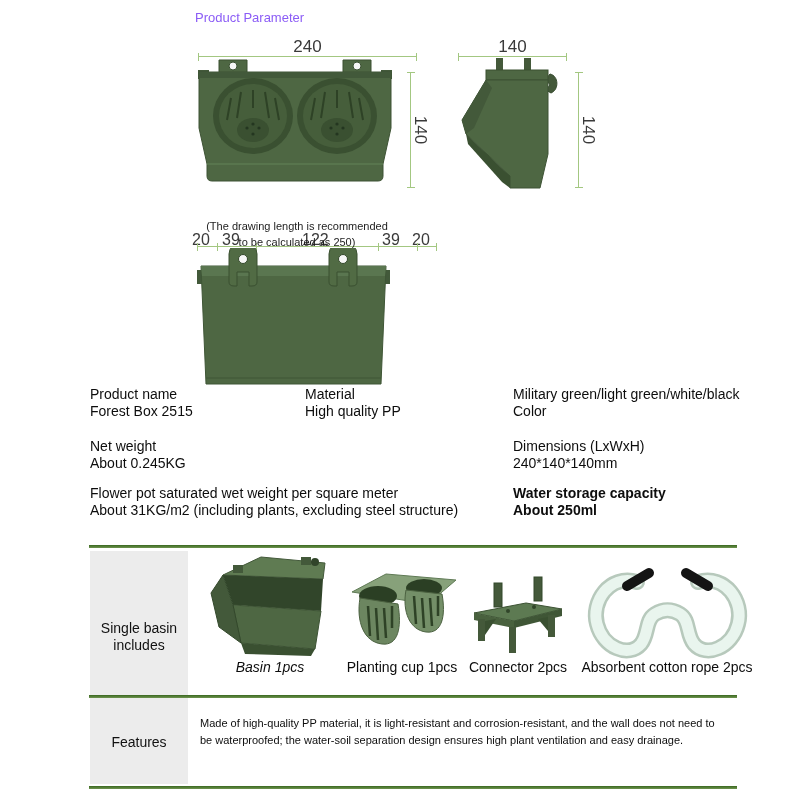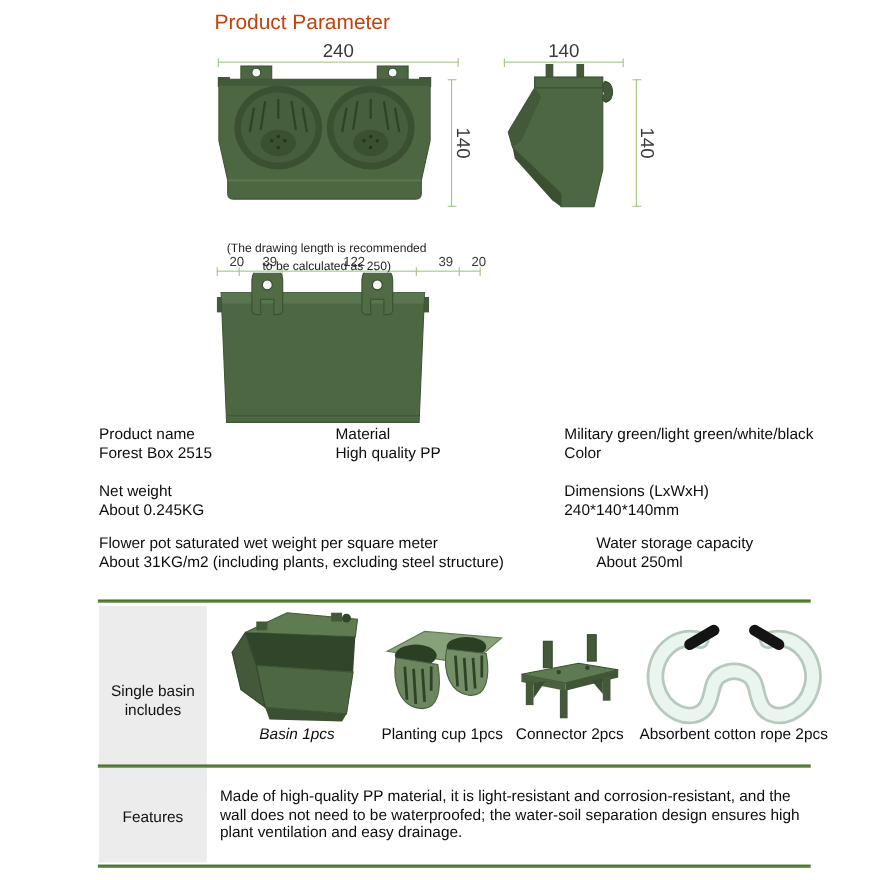--- a/index.html
+++ b/index.html
@@ -1,32 +1,32 @@
 <!DOCTYPE html>
 <html><head>
 <meta charset="utf-8">
 <style>
   * { margin:0; padding:0; box-sizing:border-box; }
   html,body { background:#ffffff; }
   .page {
     position:relative; width:800px; height:800px; background:#ffffff;
     font-family:"Liberation Sans", sans-serif; color:#0d0d0d; overflow:hidden;
   }
-  .page-title { position:absolute; left:195px; top:10px; font-size:19px; color:#c2410c; }
+  .page-title { position:absolute; left:195px; top:10px; font-size:13px; color:#8b5cf6; }
 
   
   .dim-h { position:absolute; height:0; border-top:1px solid #a3c781; }
   .dim-h::before,.dim-h::after { content:""; position:absolute; top:-4px; width:1px; height:8px; background:#a3c781; }
   .dim-h::before { left:0; } .dim-h::after { right:0; }
   .dim-v { position:absolute; width:0; border-left:1px solid #a3c781; }
   .dim-v::before,.dim-v::after { content:""; position:absolute; left:-4px; width:8px; height:1px; background:#a3c781; }
   .dim-v::before { top:0; } .dim-v::after { bottom:0; }
   .dim-tick { position:absolute; top:-4px; width:1px; height:8px; background:#a3c781; }
   .dim-label { position:absolute; font-size:17px; color:#3a3a3a; text-align:center; }
-  .dim-label-sm { position:absolute; font-size:12px; color:#3a3a3a; text-align:right; width:30px; }
+  .dim-label-sm { position:absolute; font-size:16px; color:#3a3a3a; text-align:left; width:30px; }
   .dim-label-rot { width:40px; height:20px; transform:rotate(90deg); transform-origin:center; }
 
   .note-block { position:absolute; left:163px; top:218px; width:268px; text-align:center;
     font-size:11px; line-height:16px; color:#1d1d1d; }
 
   .drawing { position:absolute; }
 
   
   .spec { position:absolute; font-size:14px; line-height:16.5px; color:#0d0d0d; }
 
@@ -34,21 +34,21 @@
   .hr-green { position:absolute; left:89px; width:648px; height:3px;
     background:linear-gradient(#39671f,#6f9450); }
   .label-box { position:absolute; left:90px; width:98px; background:#ececec;
     display:flex; align-items:center; justify-content:center; text-align:center;
     font-size:14px; color:#111; }
   .label-box span { display:block; width:84px; line-height:17px; }
 
   .item-caption { position:absolute; font-size:14px; color:#0d0d0d; text-align:center; }
 
   .features-text { position:absolute; left:200px; top:715px; width:527px;
-    font-size:14px; line-height:16.5px; color:#0d0d0d; }
+    font-size:11px; line-height:16.5px; color:#0d0d0d; }
 </style>
 </head>
 <body>
 
 <div class="page">
 
   <div class="page-title">Product Parameter</div>
 
   <div class="dim-label" style="left:260px; top:37px; width:95px;">240</div>
   <div class="dim-h" style="left:198px; top:56px; width:219px;"></div>
@@ -156,21 +156,21 @@
     <div>About 0.245KG</div>
   </div>
   <div class="spec" style="left:513px; top:438px;">
     <div>Dimensions (LxWxH)</div>
     <div>240*140*140mm</div>
   </div>
   <div class="spec" style="left:90px; top:485px; width:400px;">
     <div>Flower pot saturated wet weight per square meter</div>
     <div>About 31KG/m2 (including plants, excluding steel structure)</div>
   </div>
-  <div class="spec" style="left:542px; top:485px;">
+  <div class="spec" style="left:513px; top:485px;font-weight:bold;">
     <div>Water storage capacity</div>
     <div>About 250ml</div>
   </div>
 
   <div class="hr-green" style="top:545px;"></div>
 
   <div class="label-box" style="top:551px; height:172px;">
     <span>Single basin includes</span>
   </div>
 

